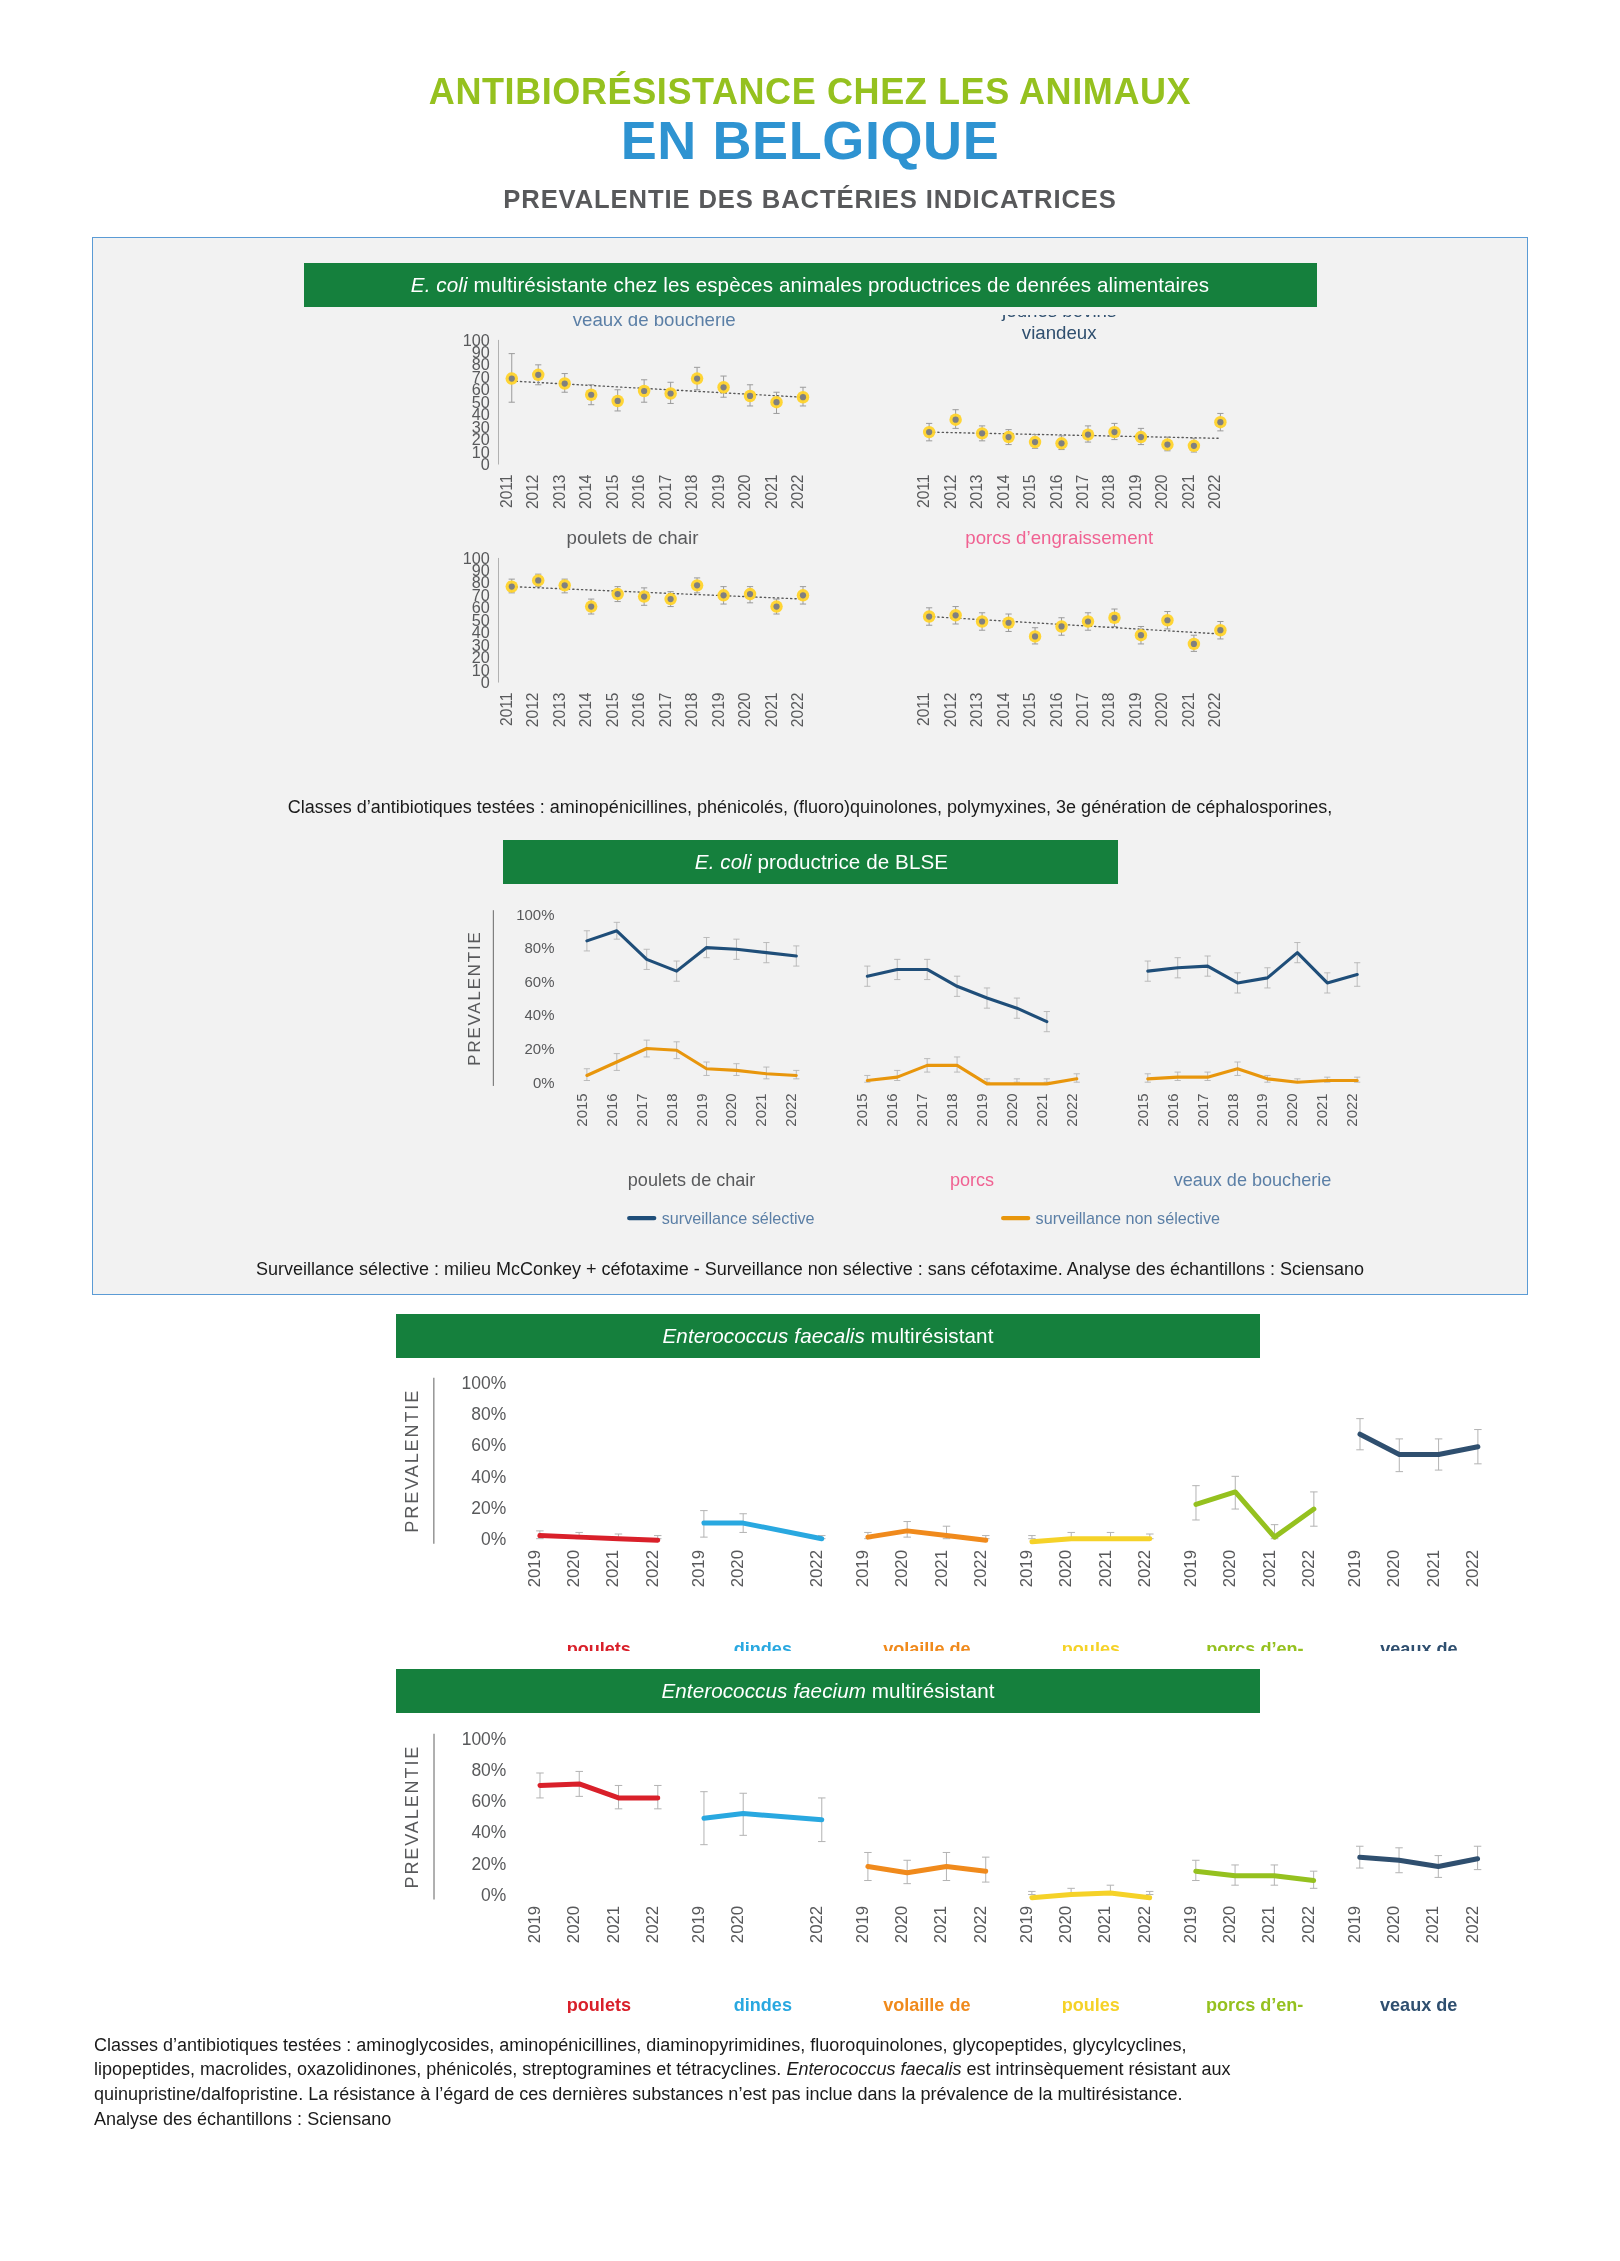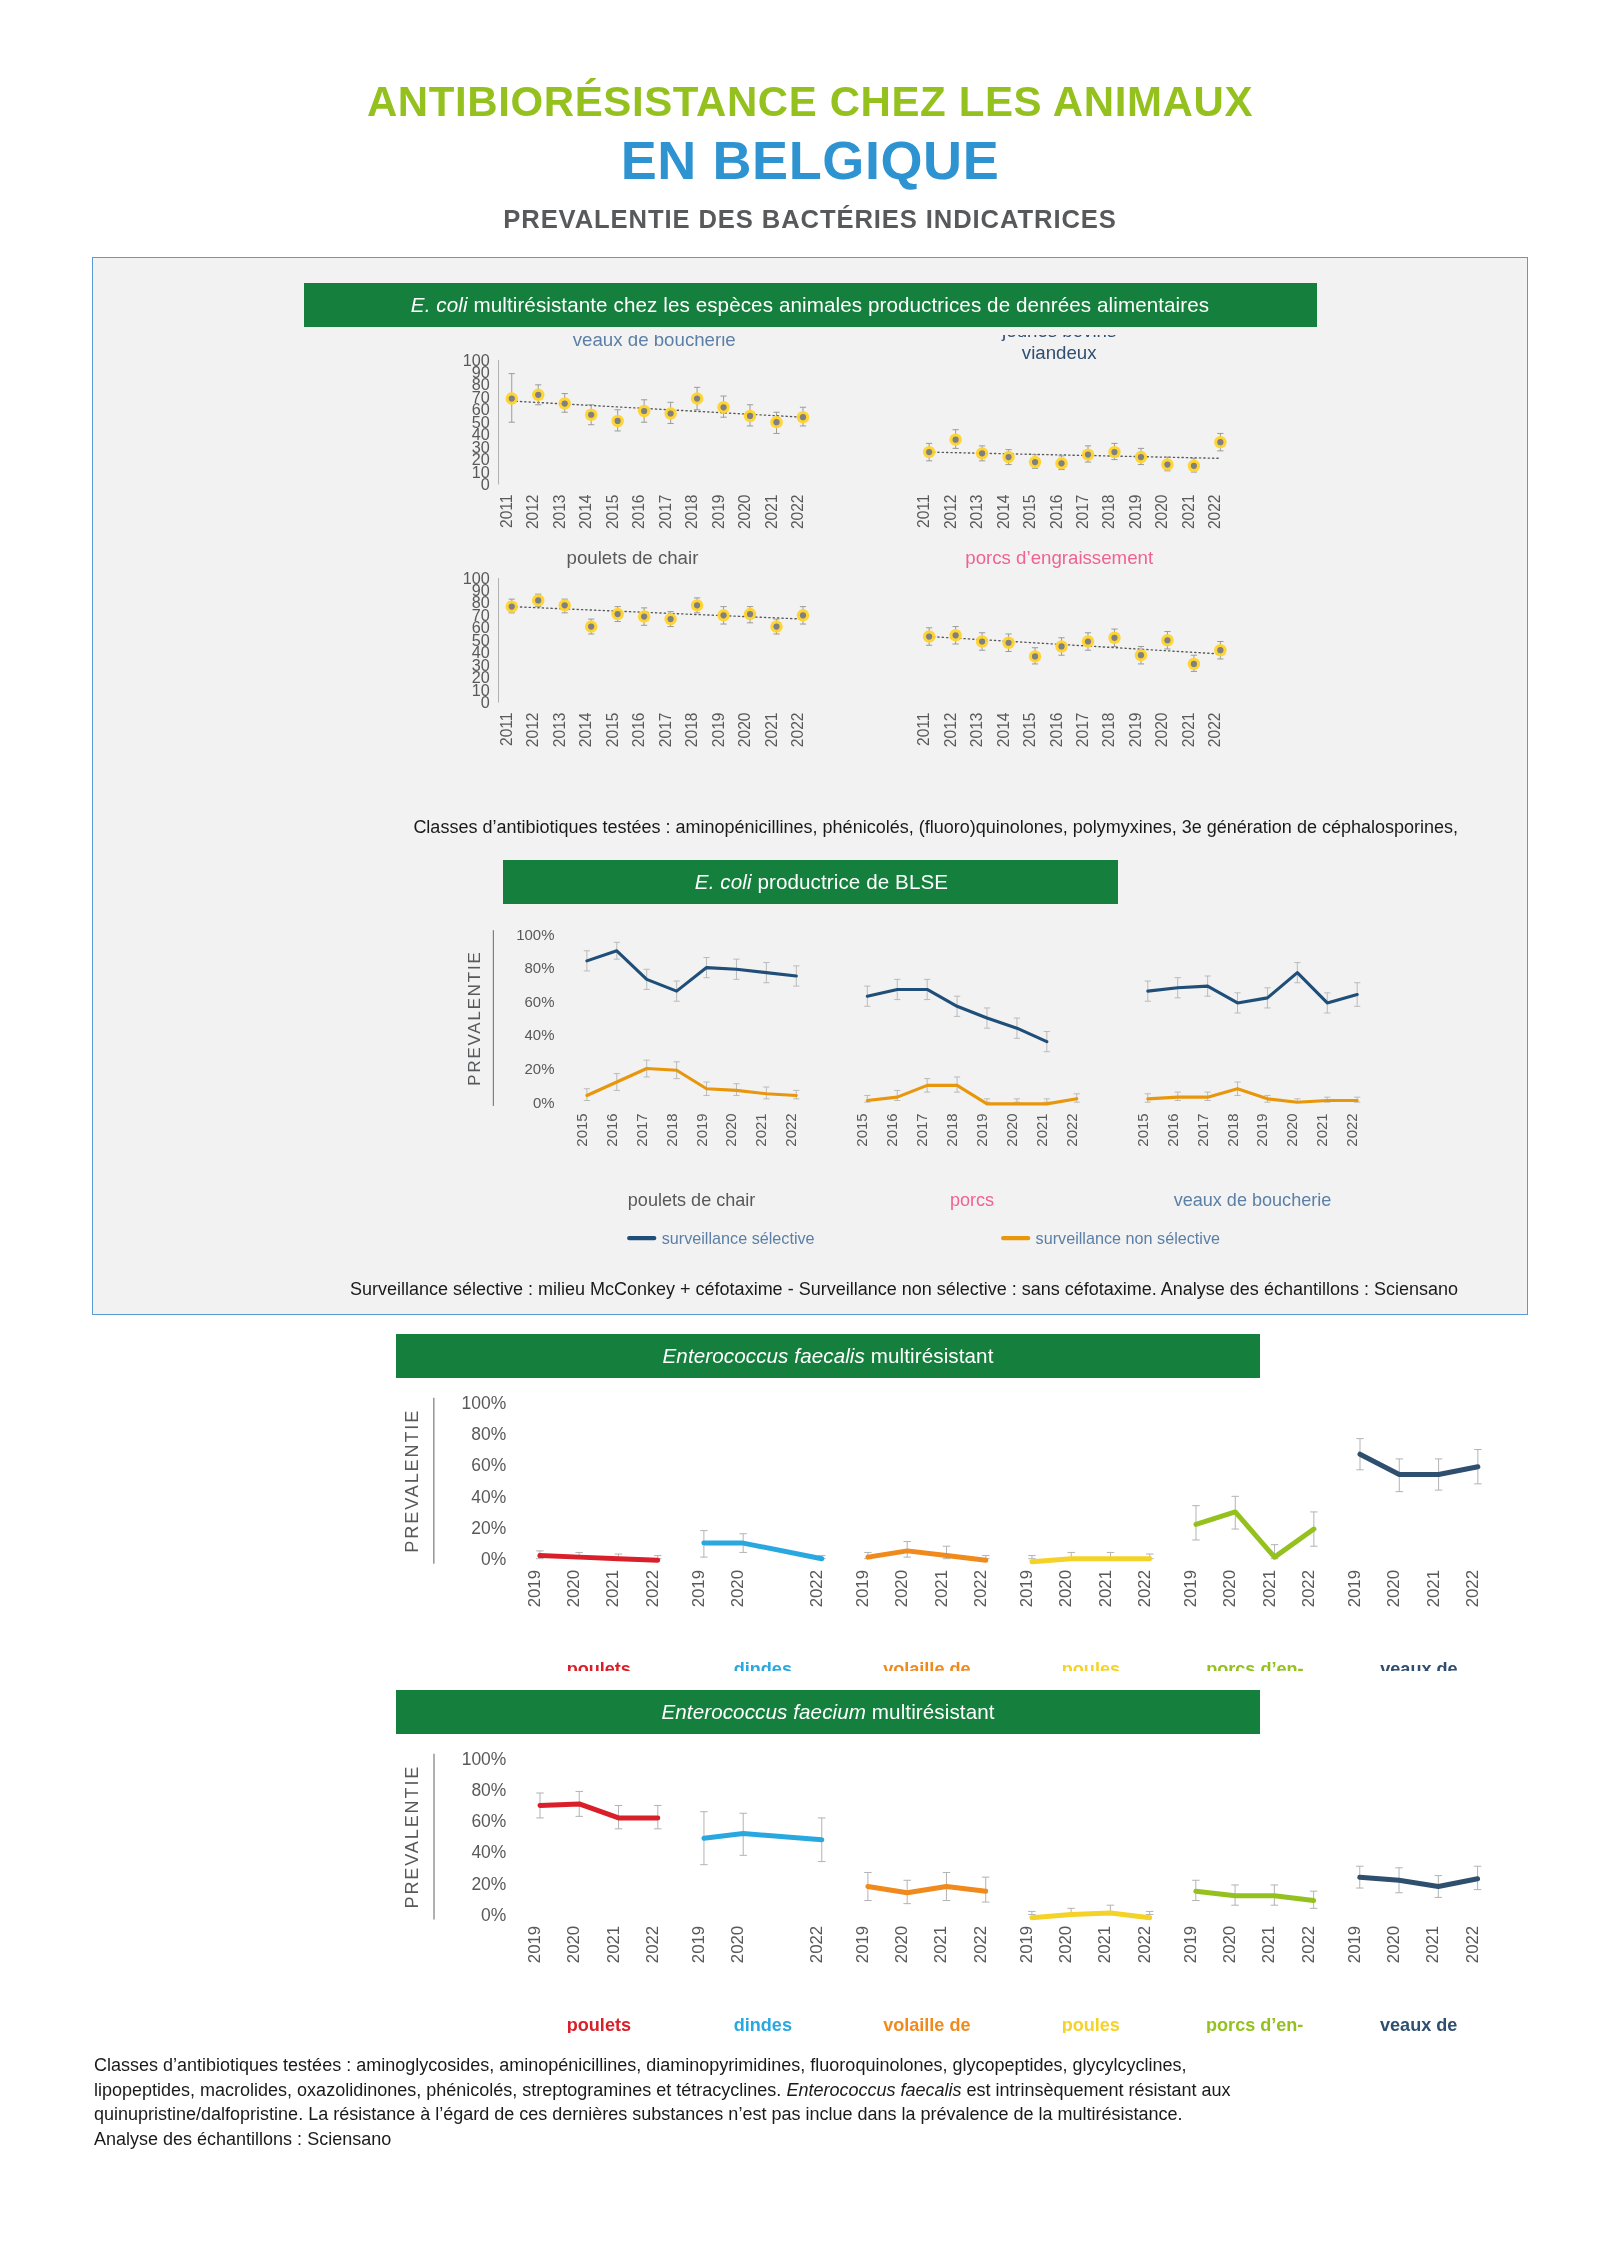--- a/index.html
+++ b/index.html
@@ -9,22 +9,22 @@
     height: 2261px;
     background: #ffffff;
     font-family: "Liberation Sans", sans-serif;
     color: #1a1a1a;
     overflow: hidden;
   }
 
   
   .header { padding-top: 74px; text-align: center; }
   .title-line1 {
-    font-size: 42px; font-weight: bold; letter-spacing: 0.6px;
-    color: #95c11f; line-height: 1.02; margin: 7px;
+    font-size: 36px; font-weight: bold; letter-spacing: 0.6px;
+    color: #95c11f; line-height: 1.02; margin: 0;
   }
   .title-line2 {
     font-size: 54px; font-weight: bold; letter-spacing: 0.6px;
     color: #2e93d1; line-height: 1.08; margin: 0;
   }
   .subtitle {
     font-size: 25.6px; font-weight: bold; letter-spacing: 0.9px;
     color: #58595b; margin: 16px 0 0 0;
   }
 
@@ -44,21 +44,21 @@
     padding: 10px 0;
     letter-spacing: 0.1px;
   }
   .bar em { font-style: italic; }
 
   .bar-ecoli   { margin: 12.5px auto 0 auto; width: 1013px; }
   .bar-blse    { margin: 21px auto 0 auto; width: 615px; padding-left: 23px; }
   .bar-wide    { width: 864px; margin: 0 auto; }
 
   .caption {
-    text-align: right;
+    text-align: center;
     font-size: 18px;
     line-height: 1.36;
     color: #1a1a1a;
     margin: 18.7px 69px 3.7px 69px;
   }
 
   .footnote-out {
     text-align: left;
     font-size: 18px;
     line-height: 1.38;

